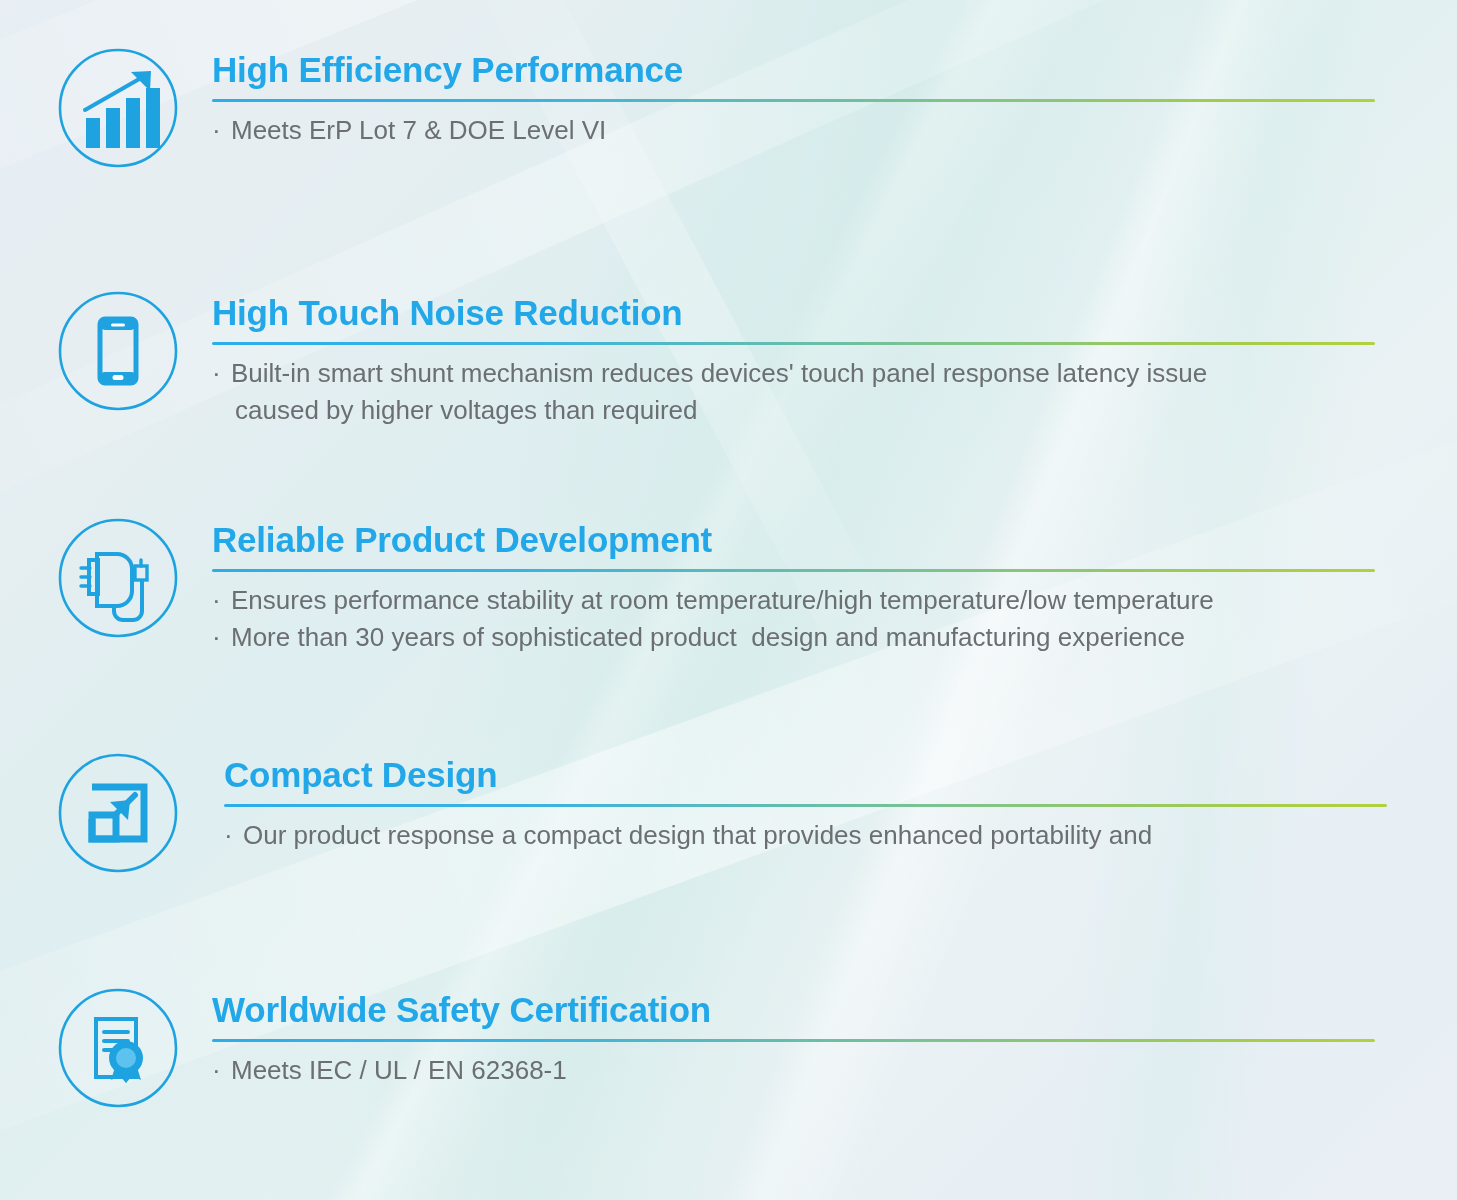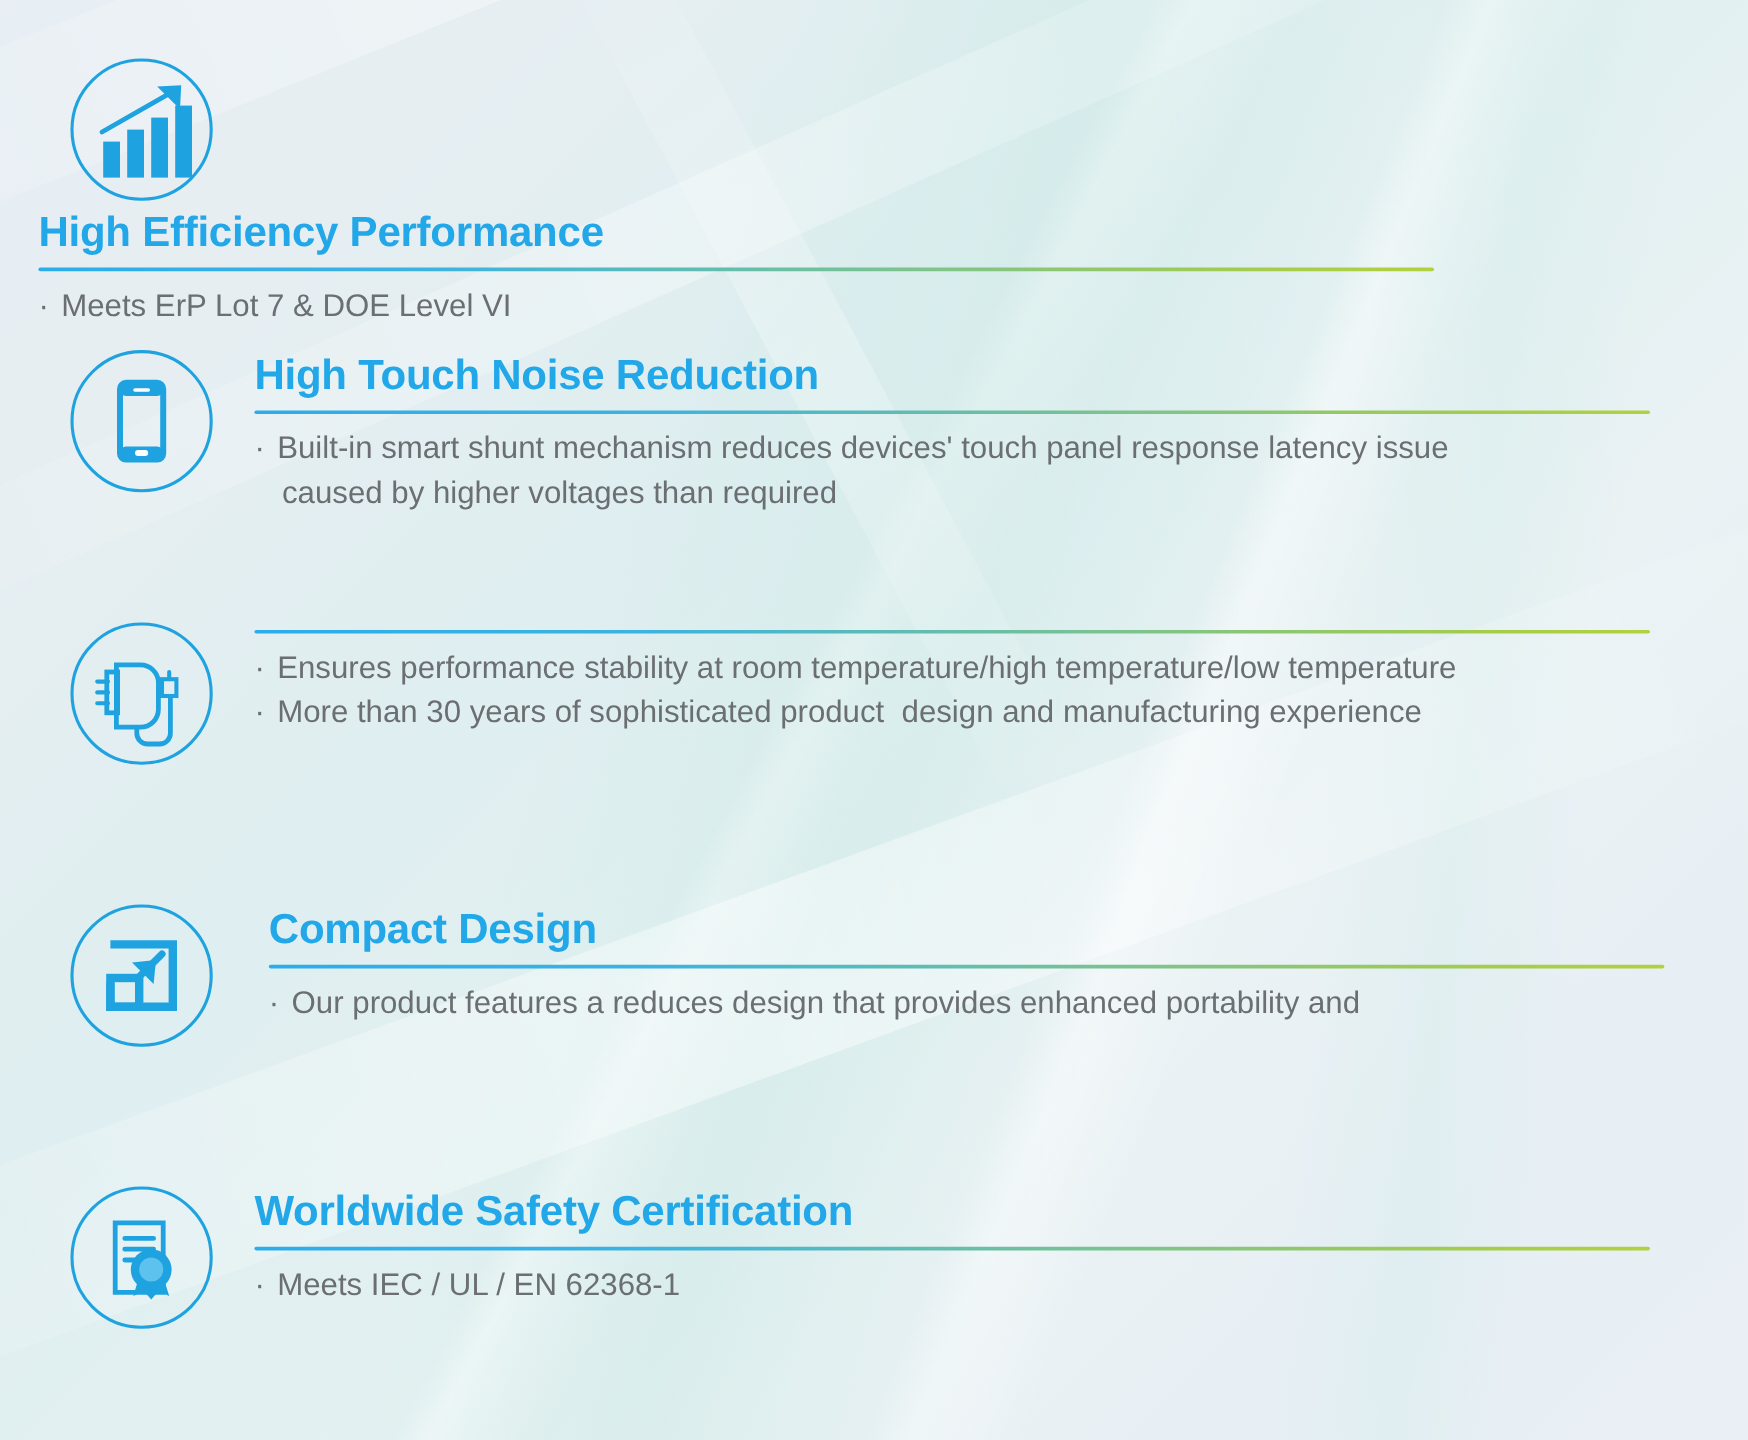--- a/index.html
+++ b/index.html
@@ -118,21 +118,21 @@
 
   <div class="tint t1"></div>
   <div class="tint t2"></div>
   <div class="streak s1"></div>
   <div class="streak s2"></div>
   <div class="streak s3"></div>
   <div class="streak s4"></div>
 
   <div class="features">
 
-    <div class="feature" style="top:46px;flex-direction:column;">
+    <div class="feature" style="top:46px;">
       <div class="icon-wrap">
         <svg width="124" height="124" viewBox="0 0 124 124">
           <circle cx="62" cy="62" r="58" fill="none" stroke="#1fa3e0" stroke-width="2.6"></circle>
           <rect x="30" y="72" width="14" height="30" fill="#1fa3e0"></rect>
           <rect x="50" y="62" width="14" height="40" fill="#1fa3e0"></rect>
           <rect x="70" y="52" width="14" height="50" fill="#1fa3e0"></rect>
           <rect x="90" y="42" width="14" height="60" fill="#1fa3e0"></rect>
           <path d="M29 64 L92 28" fill="none" stroke="#1fa3e0" stroke-width="4" stroke-linecap="round"></path>
           <path d="M75 26 L95 25 L94 45 Z" fill="#1fa3e0"></path>
         </svg>
@@ -169,40 +169,41 @@
           <circle cx="62" cy="62" r="58" fill="none" stroke="#1fa3e0" stroke-width="2.6"></circle>
           <path d="M41 38 h20 a15 15 0 0 1 15 15 v22 a15 15 0 0 1 -15 15 h-20 z" fill="none" stroke="#1fa3e0" stroke-width="4"></path>
           <rect x="33" y="44" width="9" height="34" fill="none" stroke="#1fa3e0" stroke-width="4"></rect>
           <path d="M25 52 h9 M25 61 h9 M25 70 h9" stroke="#1fa3e0" stroke-width="3.4" stroke-linecap="round"></path>
           <path d="M58 90 v5 a9 9 0 0 0 9 9 h10 a9 9 0 0 0 9 -9 v-30" fill="none" stroke="#1fa3e0" stroke-width="4"></path>
           <rect x="79" y="50" width="12" height="14" fill="none" stroke="#1fa3e0" stroke-width="3.4"></rect>
           <path d="M85 44 v6" stroke="#1fa3e0" stroke-width="3.4" stroke-linecap="round"></path>
         </svg>
       </div>
       <div class="body-col">
+        <div class="f-title">Reliable Product Development</div>
         <div class="divider"></div>
         <div class="f-line"><span class="hang">·</span><span>Ensures performance stability at room temperature/high temperature/low temperature</span></div>
         <div class="f-line"><span class="hang">·</span><span>More than 30 years of sophisticated product  design and manufacturing experience</span></div>
       </div>
     </div>
 
     <div class="feature" style="top:751px;gap:12px;">
       <div class="icon-wrap">
         <svg width="124" height="124" viewBox="0 0 124 124">
           <circle cx="62" cy="62" r="58" fill="none" stroke="#1fa3e0" stroke-width="2.6"></circle>
           <path d="M36 36 h52 v52 h-52 v-20" fill="none" stroke="#1fa3e0" stroke-width="7"></path>
           <rect x="36" y="64" width="24" height="24" fill="none" stroke="#1fa3e0" stroke-width="7"></rect>
           <path d="M79 44 L60 63" stroke="#1fa3e0" stroke-width="6" stroke-linecap="round"></path>
           <path d="M78 63 L58 65 L60 45 Z" fill="#1fa3e0" transform="rotate(180 66 57)"></path>
         </svg>
       </div>
       <div class="body-col">
         <div class="f-title">Compact Design</div>
         <div class="divider"></div>
-        <div class="f-line"><span class="hang">·</span><span>Our product features a reduces design that provides enhanced portability and</span></div>
+        <div class="f-line"><span class="hang">·</span><span>Our product response a compact design that provides enhanced portability and</span></div>
       </div>
     </div>
 
     <div class="feature" style="top:986px;">
       <div class="icon-wrap">
         <svg width="124" height="124" viewBox="0 0 124 124">
           <circle cx="62" cy="62" r="58" fill="none" stroke="#1fa3e0" stroke-width="2.6"></circle>
           <path d="M40 33 h40 v58 h-40 z" fill="none" stroke="#1fa3e0" stroke-width="4"></path>
           <path d="M48 46 h24 M48 55 h24 M48 64 h18" stroke="#1fa3e0" stroke-width="4" stroke-linecap="round"></path>
           <path d="M60 78 l-5 16 l9 -4 l6 7 l5 -17 z" fill="#1fa3e0"></path>

